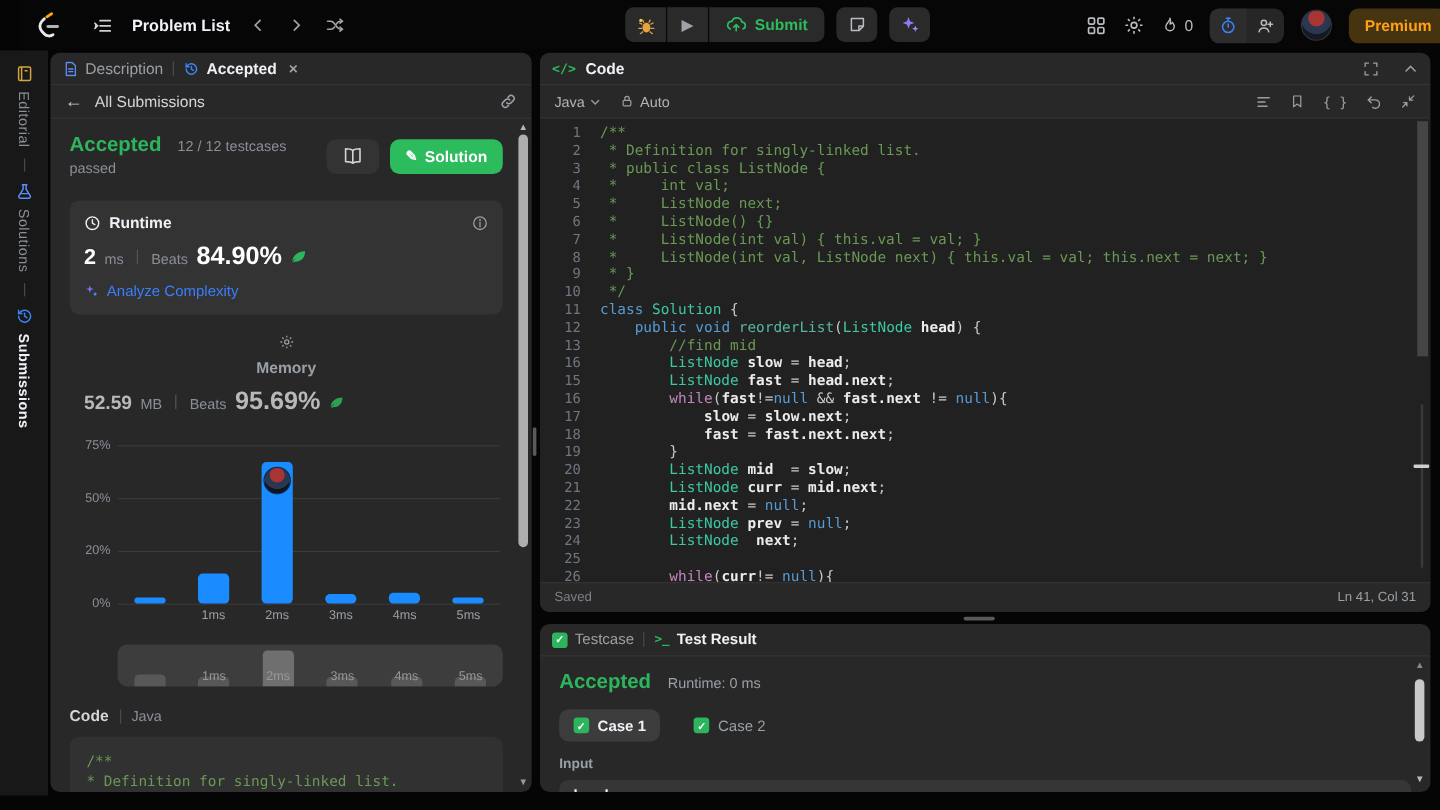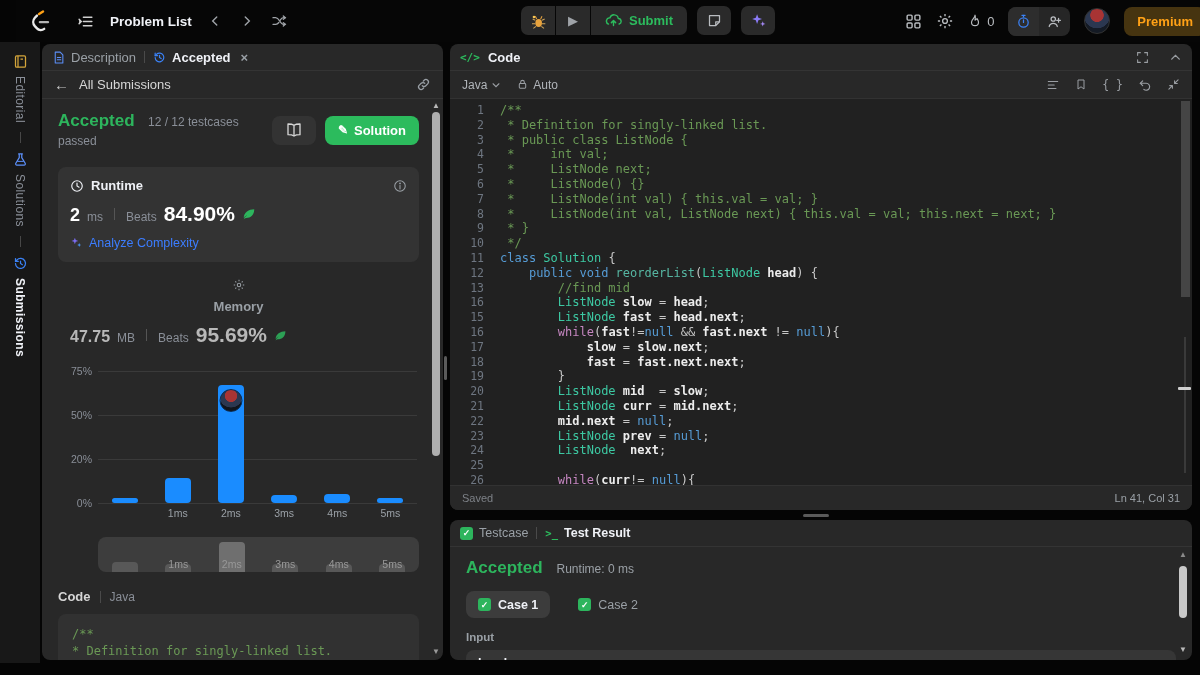--- a/index.html
+++ b/index.html
@@ -434,21 +434,21 @@
         <div class="mem-head">
           <span class="ico">
             <svg width="14" height="14" viewBox="0 0 24 24" stroke="#9aa0a6" stroke-width="1.8" fill="none">
               <circle cx="12" cy="12" r="3"></circle>
               <path d="M12 3v2.5M12 18.5V21M3 12h2.5M18.5 12H21M5.6 5.6l1.8 1.8M16.6 16.6l1.8 1.8M5.6 18.4l1.8-1.8M16.6 7.4l1.8-1.8"></path>
             </svg>
           </span>
           <span class="mem-title">Memory</span>
         </div>
         <div class="metric-row mem-row">
-          <span class="metric-val">47.75</span>
+          <span class="metric-val">52.59</span>
           <span class="metric-unit">MB</span>
           <span class="mdiv"></span>
           <span class="beats-label">Beats</span>
           <span class="beats-val">95.69%</span>
           <span class="ico" style="align-self:center;opacity:.85;">
             <svg width="13" height="13" viewBox="0 0 24 24" fill="#2db55d">
                 <path d="M3 19C3 9 12 4 21 4c0 10-6 15-14 15 0 0-2 0-4 2 1-3 3-5 6-7-3 1-5 3-6 5z"></path>
               </svg>
           </span>
         </div>

